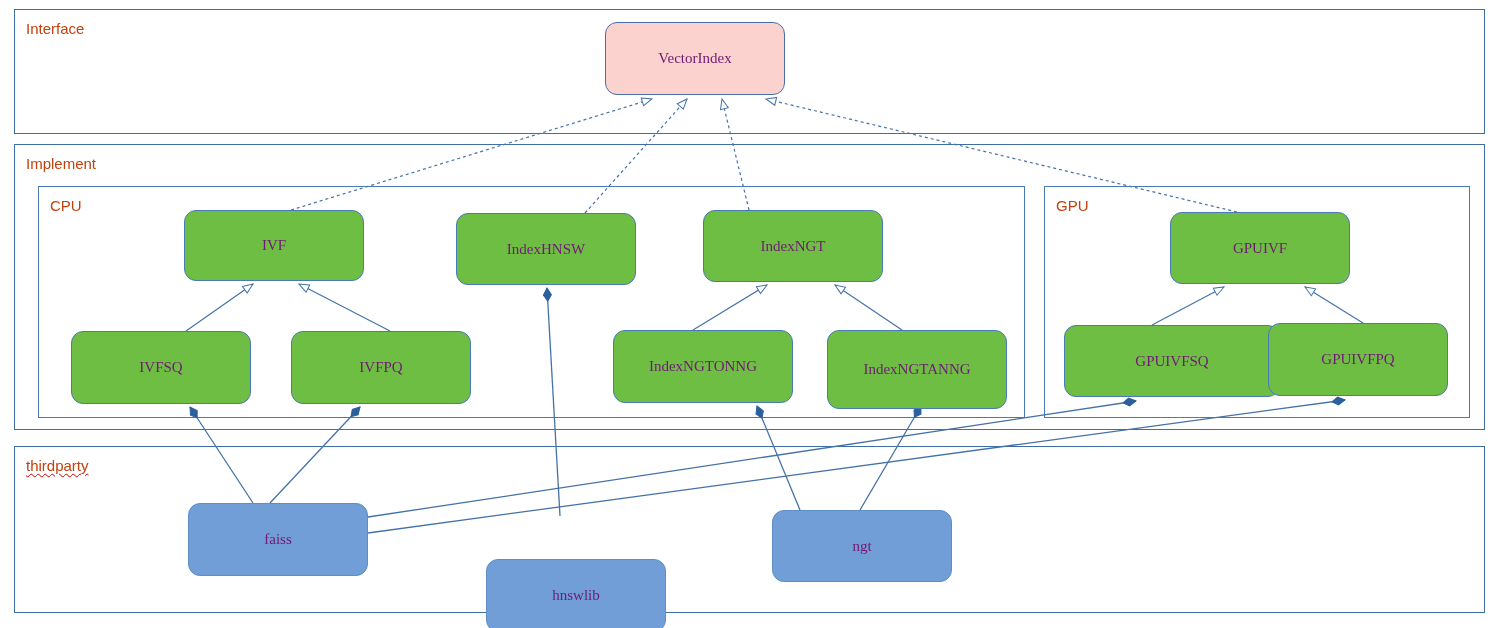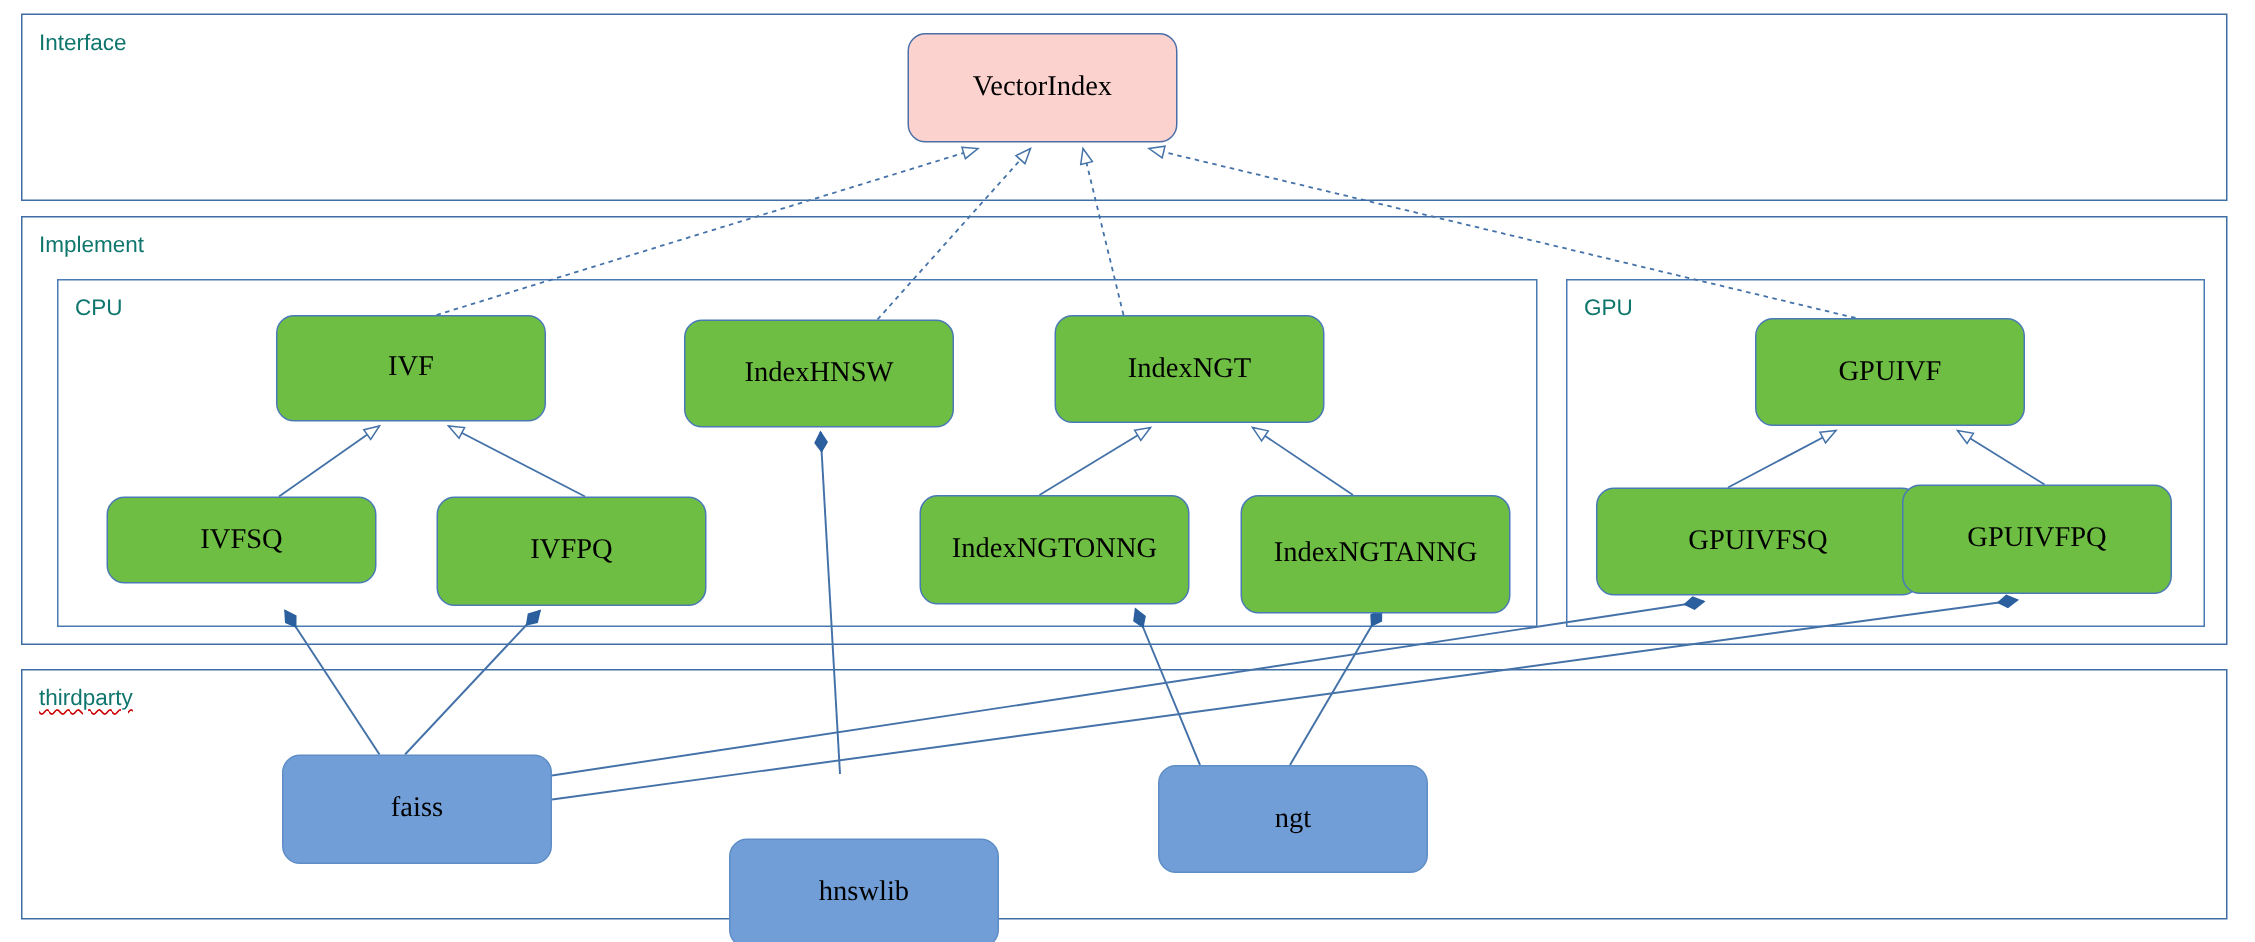--- a/index.html
+++ b/index.html
@@ -27,43 +27,43 @@
     border:1px solid #4472a8;
     background:transparent;
     box-sizing:border-box;
   }
   .group.outer{border-color:#3f6ea5;}
   .group.inner{border-color:#4a7ab5;}
   .group-label{
     position:absolute;
     font-family:"Liberation Sans",sans-serif;
     font-size:15px;
-    color:#0f766e;
+    color:#c2410c;
     line-height:1;
     white-space:nowrap;
   }
   .group-label.misspelled{
     text-decoration:underline;
     text-decoration-color:#cc0000;
     text-decoration-style:wavy;
     text-decoration-thickness:1px;
     text-underline-offset:2px;
   }
   
   .node{
     position:absolute;
     box-sizing:border-box;
     border-radius:12px;
     border:1px solid #4a7ab5;
     display:flex;
     align-items:center;
     justify-content:center;
     font-family:"Liberation Serif",serif;
-    font-size:19px;
-    color:#000000;
+    font-size:15px;
+    color:#701a75;
     text-align:center;
     line-height:1.1;
     white-space:nowrap;
     z-index:3;
   }
   .node.interface{background:#fbd2ce;border-color:#4a6fa8;}
   .node.impl{background:#6fbe44;border-color:#4a7ab5;}
   .node.thirdparty{background:#719ed6;border-color:#5f8ec6;}
 </style>
 </head>
@@ -123,21 +123,21 @@
       </div>
       <div class="node impl" style="left: 456px; top: 213px; width: 180px; height: 72px;">
         <span>IndexHNSW</span>
       </div>
       <div class="node impl" style="left: 703px; top: 210px; width: 180px; height: 72px;">
         <span>IndexNGT</span>
       </div>
       <div class="node impl" style="left: 1170px; top: 212px; width: 180px; height: 72px;">
         <span>GPUIVF</span>
       </div>
-      <div class="node impl" style="left: 71px; top: 331px; width: 180px; height: 58px;">
+      <div class="node impl" style="left: 71px; top: 331px; width: 180px; height: 73px;">
         <span>IVFSQ</span>
       </div>
       <div class="node impl" style="left: 291px; top: 331px; width: 180px; height: 73px;">
         <span>IVFPQ</span>
       </div>
       <div class="node impl" style="left: 613px; top: 330px; width: 180px; height: 73px;">
         <span>IndexNGTONNG</span>
       </div>
       <div class="node impl" style="left: 827px; top: 330px; width: 180px; height: 79px;">
         <span>IndexNGTANNG</span>

